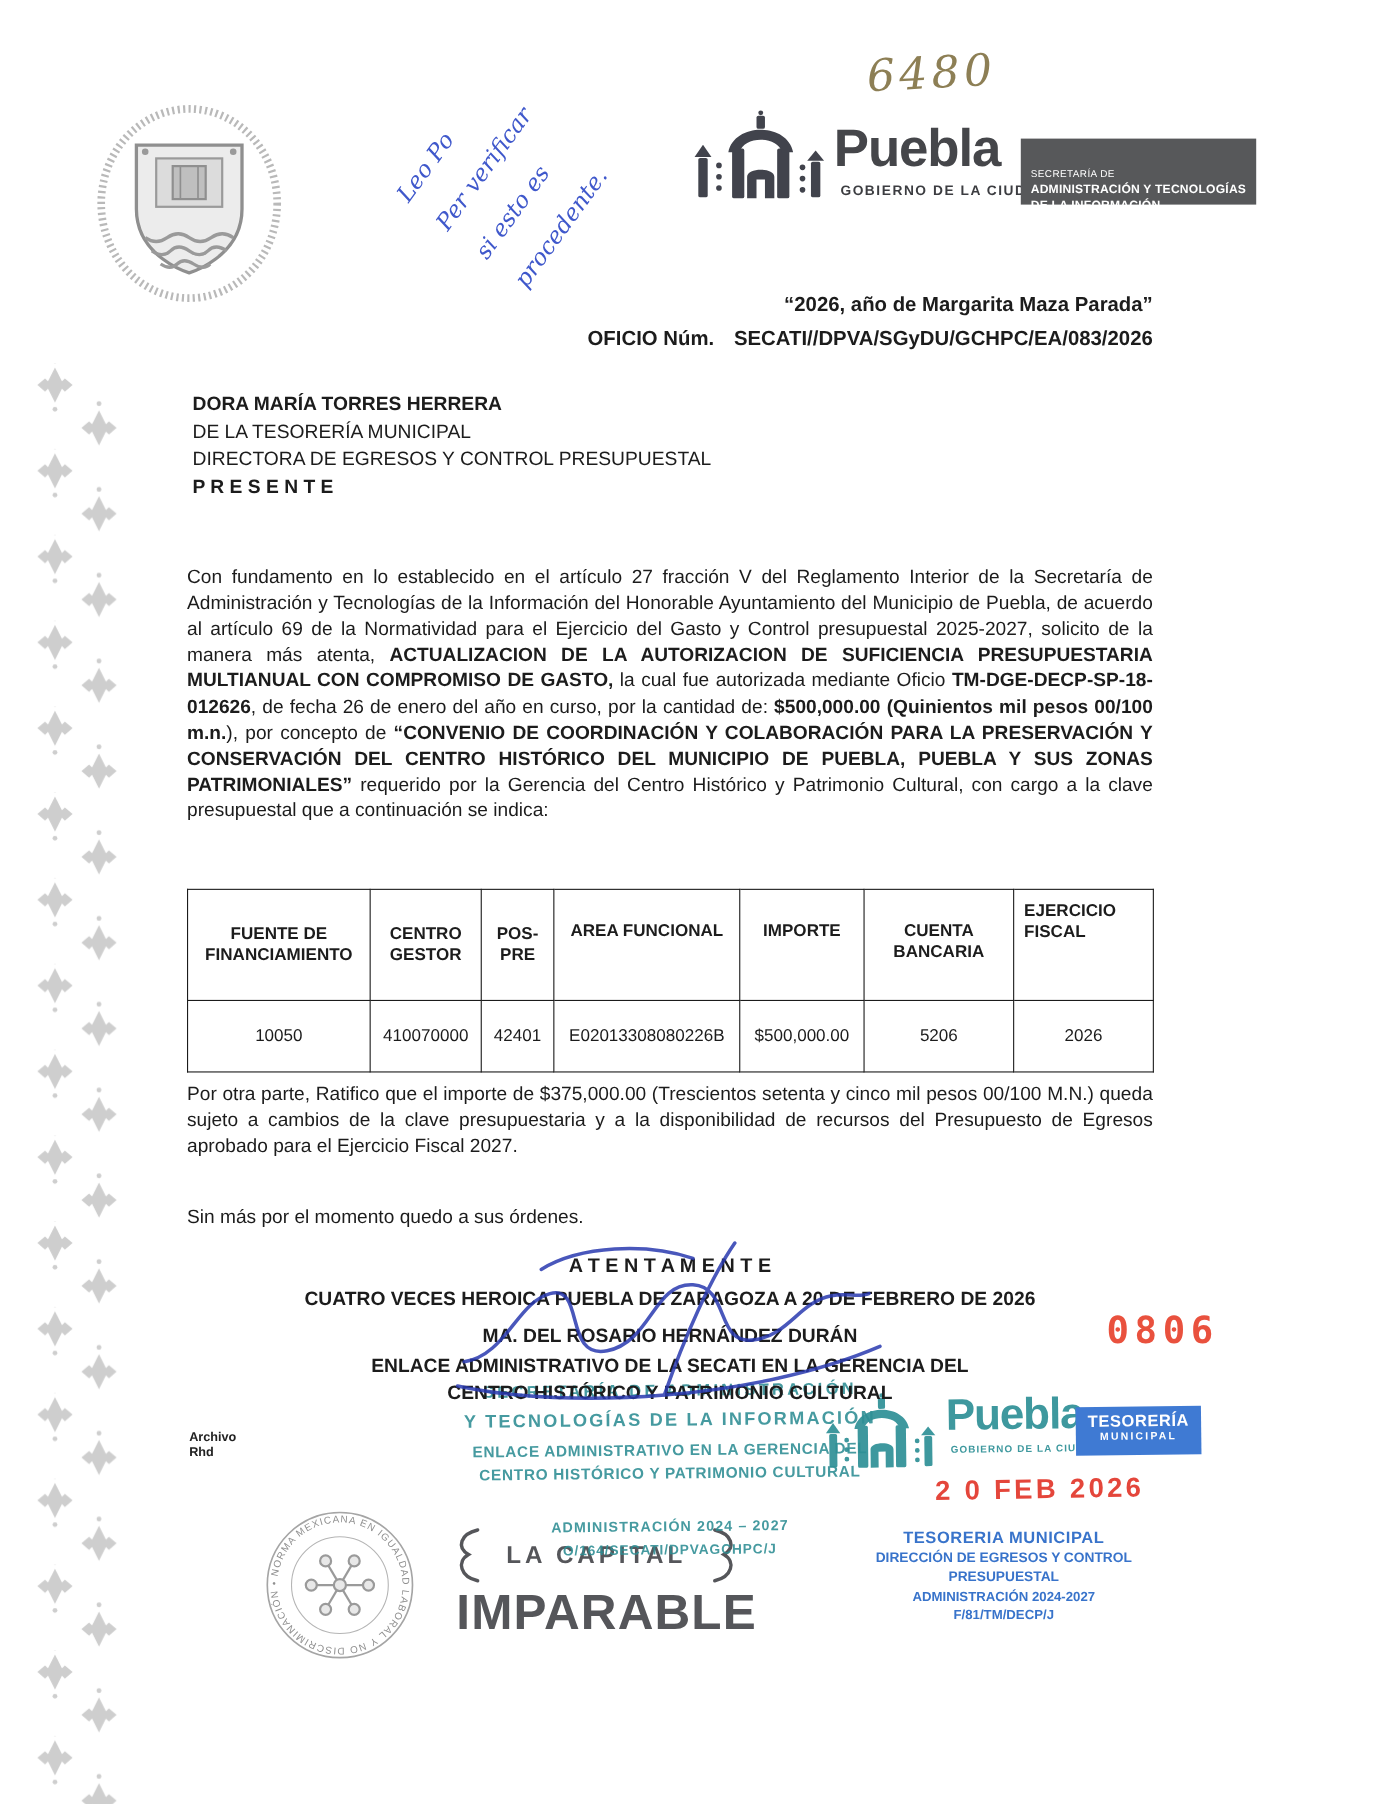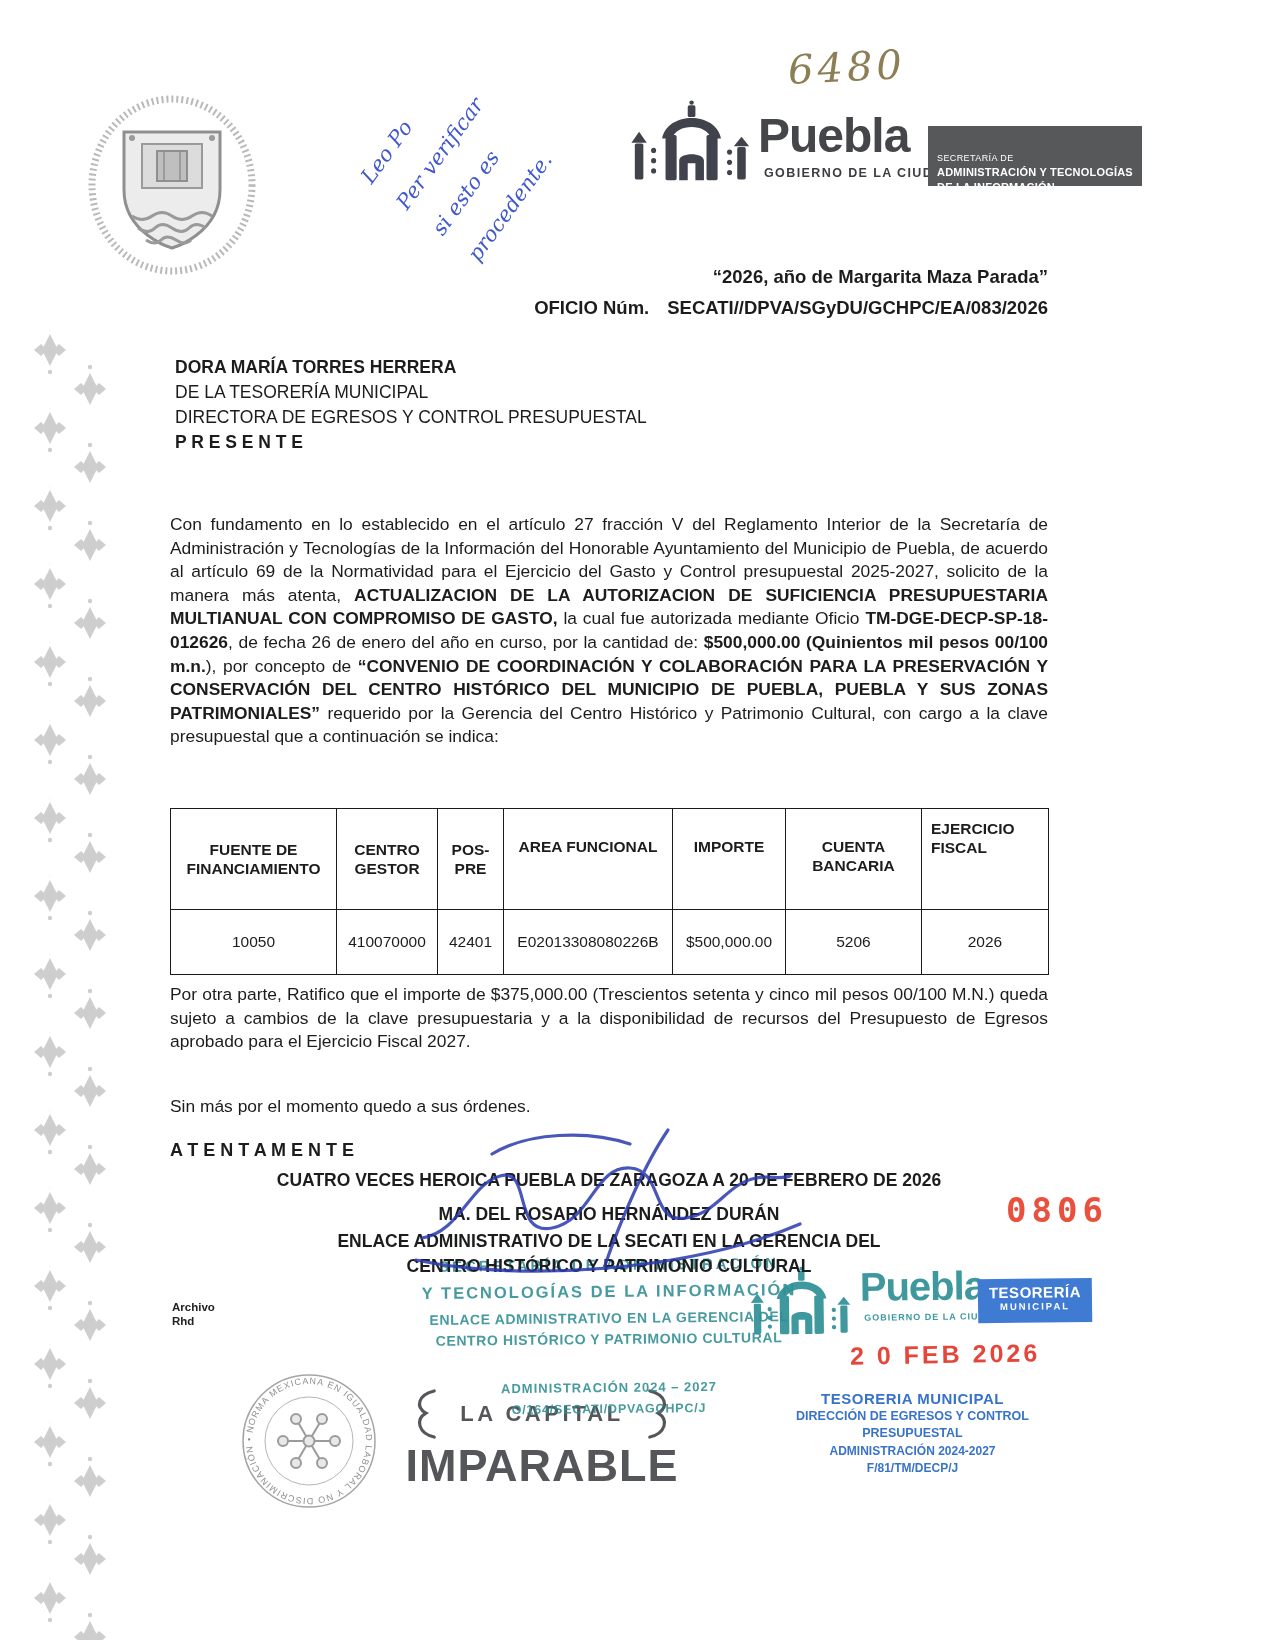--- a/index.html
+++ b/index.html
@@ -48,21 +48,21 @@
 
   .ptable{position:absolute;left:170px;top:808px;width:878px;border-collapse:collapse;
           table-layout:fixed;}
   .ptable th,.ptable td{border:1.6px solid #1b1b1b;text-align:center;font-size:15.5px;
           padding:4px;overflow:hidden;}
   .ptable th{height:68px;font-weight:bold;line-height:1.25;}
   .ptable td{height:56px;}
   .ptable th.th-last{text-align:left;padding-left:9px;vertical-align:top;padding-top:10px;}
   .ptable th.th-top{vertical-align:top;padding-top:28px;}
 
-  .atent{position:absolute;left:170px;top:1140px;width:878px;text-align:left;
+  .atent{position:absolute;left:170px;top:1140px;width:878px;text-align:center;
          font-weight:bold;font-size:18px;z-index:3;}
   .citydate{position:absolute;left:170px;top:1170px;width:878px;text-align:center;
          font-weight:bold;font-size:17.5px;z-index:3;}
   .sg{position:absolute;left:170px;width:878px;text-align:center;font-weight:bold;
       font-size:17.5px;z-index:3;}
   .sg-name{top:1204px;}
   .sg-role1{top:1231px;}
   .sg-role2{top:1256px;}
 
   .sig-svg{position:absolute;left:408px;top:1120px;z-index:5;}
@@ -100,21 +100,21 @@
   .stamp-tes .t4,.stamp-tes .t5{font-size:12px;}
 
   .archivo{position:absolute;left:172px;top:1300px;font-size:11.5px;font-weight:bold;
         line-height:14px;color:#222;}
 
   .norma{position:absolute;left:234px;top:1366px;z-index:1;}
 
   .capital{position:absolute;left:396px;top:1388px;width:292px;z-index:1;color:#55565a;}
   .cap-row{display:flex;align-items:center;justify-content:center;gap:23px;}
   .cap-top{font-size:22px;font-weight:bold;letter-spacing:3.5px;}
-  .cap-bottom{text-align:center;font-size:45px;font-weight:800;letter-spacing:1px;
+  .cap-bottom{text-align:right;font-size:45px;font-weight:800;letter-spacing:1px;
         margin-top:0px;color:#55565a;}
 </style>
 </head>
 <body>
 
 <div class="page">
 
   <svg class="edge-orn" width="95" height="1310" aria-hidden="true">
     <defs>
       <g id="orn-motif" fill="#c6c6c6">

